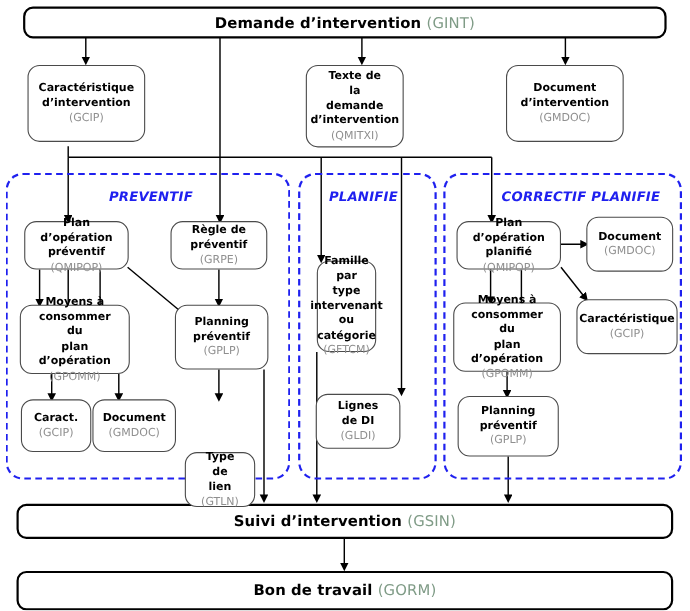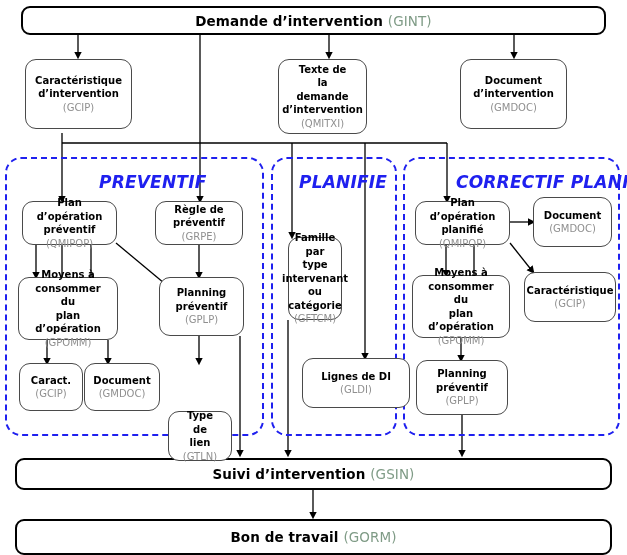--- a/index.html
+++ b/index.html
@@ -64,21 +64,21 @@
     border:2.5px dashed #1f20ef;
     border-radius:16px;
     background:transparent;
     z-index:1;
   }
   .panel-label{
     position:absolute;
     color:#1f20ef;
     font-weight:bold;
     font-style:italic;
-    font-size:17px;
+    font-size:12px;
     white-space:nowrap;
     z-index:4;
     letter-spacing:.2px;
   }
 </style>
 </head>
 <body>
 
 <div id="canvas">
 
@@ -215,21 +215,21 @@
 
   <div class="node" style="left:288px; top:237px; width:54px; height:83px;">
     <span class="ttl">Famille par</span>
     <span class="ttl">type</span>
     <span class="ttl">intervenant</span>
     <span class="ttl">ou</span>
     <span class="ttl">catégorie</span>
     <span class="code">(GFTCM)</span>
   </div>
 
-  <div class="node" style="left:302px; top:358px; width:108px; height:50px;">
+  <div class="node" style="left:287px; top:358px; width:77px; height:50px;">
     <span class="ttl">Lignes de DI</span>
     <span class="code">(GLDI)</span>
   </div>
 
   <div class="panel" style="left:403px; top:157px; width:217px; height:279px;"></div>
   <div class="panel-label" style="left:456px; top:172px;">CORRECTIF PLANIFIE</div>
 
   <div class="node" style="left:415px; top:201px; width:95px; height:44px;">
     <span class="ttl">Plan d’opération</span>
     <span class="ttl">planifié</span>

